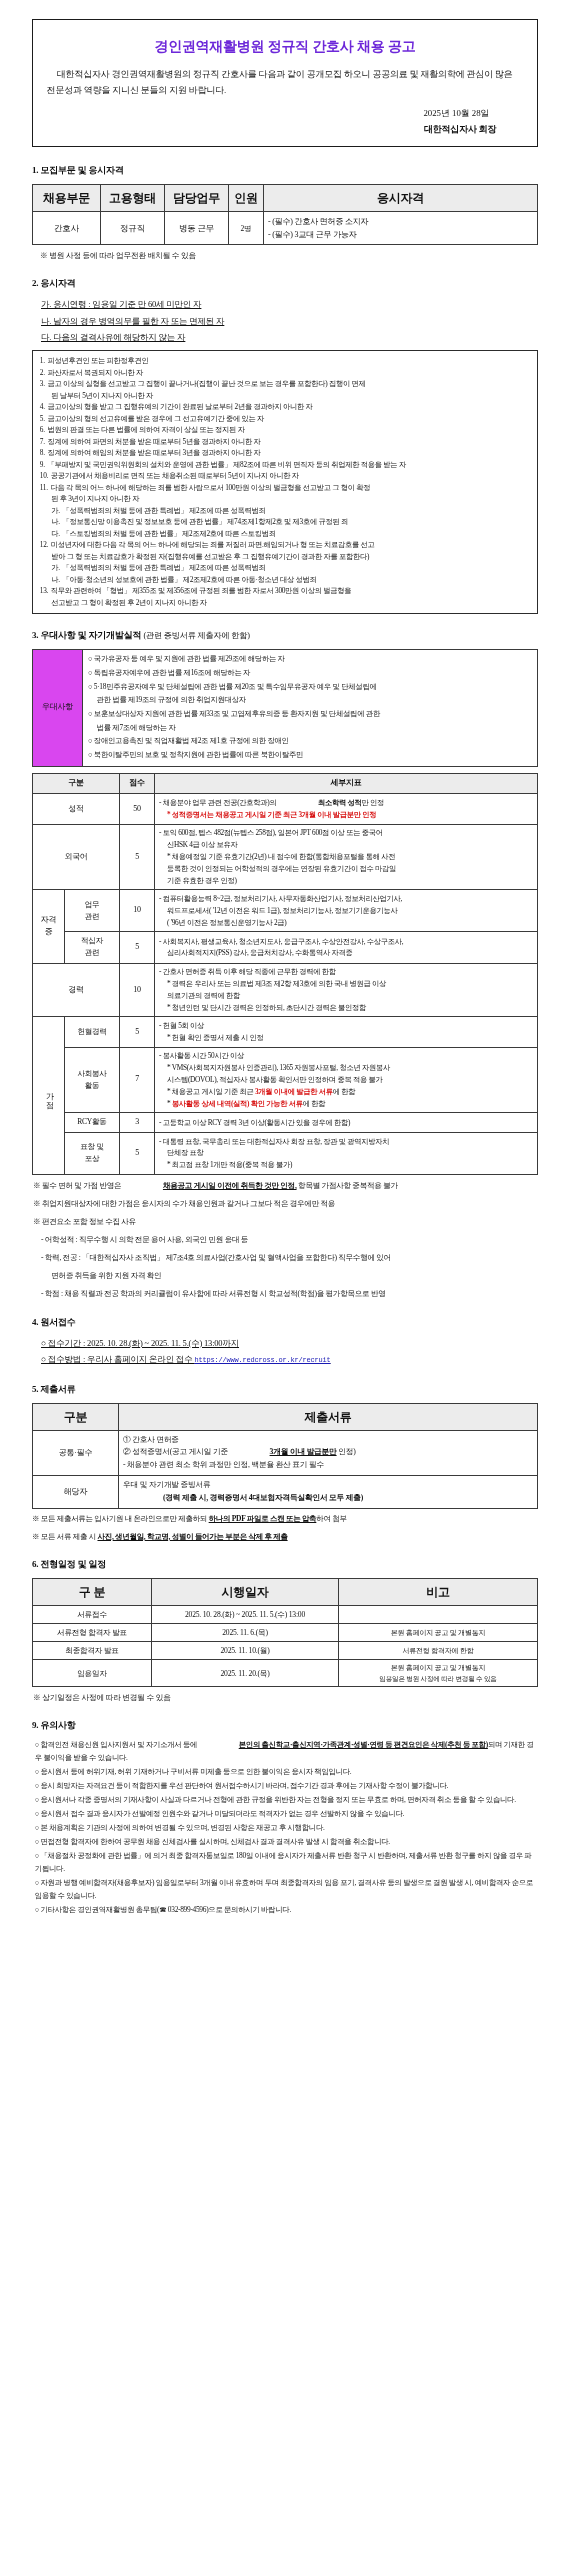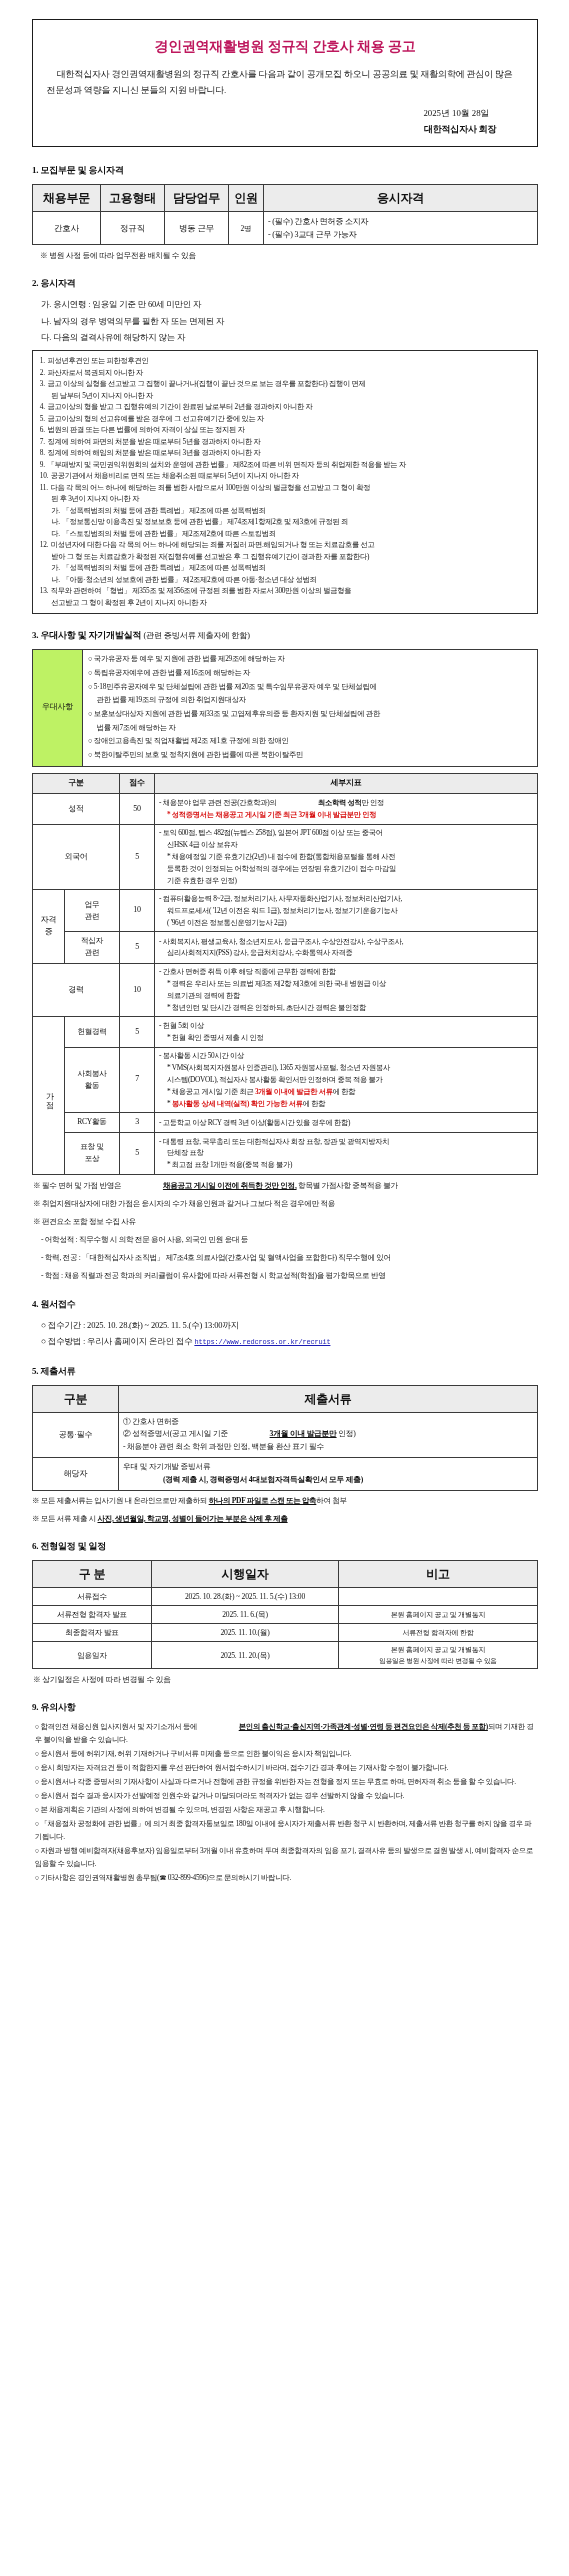--- a/index.html
+++ b/index.html
@@ -19,21 +19,21 @@
     border: 0.9px solid #1b1b1b;
     padding: 11.4px 13.6px 9px 13.6px;
     margin-bottom: 17px;
   }
   .doc-title {
     text-align: center;
     font-family: "Liberation Sans", "DejaVu Sans", sans-serif;
     font-weight: 700;
     font-size: 14px;
     letter-spacing: -0.3px;
-    color: #be185d;
+    color: #6d28d9;
     margin: 4.5px 0 9px 0;
   }
   .intro {
     font-size: 9px;
     line-height: 1.75;
     text-indent: 10.2px;
     letter-spacing: -0.2px;
     margin: 0 0 9px 0;
   }
   .sig-date {
@@ -77,42 +77,42 @@
     background: #ececec;
     font-weight: 700;
     text-align: center;
     font-size: 12px;
     padding: 4px 3.4px;
   }
   td.ctr { text-align: center; }
   td.lft { text-align: left; }
 
   .note-line { font-size: 7.7px; margin: 5.1px 0 0 8px; letter-spacing: -0.2px; }
-  .lst { margin: 4px 0 0 9px; font-size: 8.5px; letter-spacing: -0.2px; line-height: 1.85; }
+  .lst { margin: 4px 0 0 9px; font-size: 8.5px; letter-spacing: -0.2px; line-height: 1.85; text-decoration: underline; }
   .lst div { margin-bottom: 0.6px; }
 
   
   .plainbox {
     border: 0.6px solid #2c2c2c;
     padding: 4px 6.8px 4.5px 6.8px;
     margin-top: 4.5px;
     font-size: 7.3px;
     line-height: 1.58;
     letter-spacing: -0.3px;
   }
   .plainbox .row { display: flex; }
   .plainbox .num { flex: 0 0 auto; padding-right: 2.8px; }
   .plainbox .txt { flex: 1 1 auto; }
   .plainbox .sub { margin-left: 11.4px; }
 
   
   table.pref { border-collapse: collapse; width: 100%; font-size: 7.4px; }
   table.pref td { border: 0.6px solid #3a3a3a; padding: 3.4px 5.1px; letter-spacing: -0.3px; line-height: 1.62; }
   table.pref td.lbl {
-    width: 50px; background: #bef264; text-align: center;
+    width: 50px; background: #d946ef; text-align: center;
     font-size: 8px; font-weight: 400;
   }
   table.pref .it { margin-bottom: 1.7px; }
   table.pref .it .ind { display:block; margin-left: 8.5px; }
 
   
   table.score { border-collapse: collapse; width: 100%; font-size: 7.3px; }
   table.score th, table.score td {
     border: 0.6px solid #3a3a3a; padding: 2.8px 4px;
     vertical-align: middle; letter-spacing: -0.3px; line-height: 1.62;
@@ -434,20 +434,21 @@
   </table>
 
   <div id="after-notes">
       <div class="star-note"><span>※ 필수 면허 및 가점 반영은 </span><span class="bold uline">채용공고 게시일 이전에 취득한 것만 인정,</span><span> 항목별 가점사항 중복적용 불가</span></div>
       <div class="star-note"><span>※ 취업지원대상자에 대한 가점은 응시자의 수가 채용인원과 같거나 그보다 적은 경우에만 적용</span></div>
       <div class="star-note"><span>※ 편견요소 포함 정보 수집 사유</span></div>
     </div>
   <div id="bias-reasons">
       <div class="star-note ind2">- 어학성적 : 직무수행 시 의학 전문 용어 사용, 외국인 민원 응대 등</div>
       <div class="star-note ind2">- 학력, 전공 : 「대한적십자사 조직법」 제7조4호 의료사업(간호사업 및 혈액사업을 포함한다) 직무수행에 있어</div>
+      <div class="star-note" style="margin-left: 19.3px;">면허증 취득을 위한 지원 자격 확인</div>
       <div class="star-note ind2">- 학점 : 채용 직렬과 전공 학과의 커리큘럼이 유사함에 따라 서류전형 시 학교성적(학점)을 평가항목으로 반영</div>
     </div>
 
   <h2 class="sec">4. 원서접수</h2>
   <div class="lst">
     <div>
       <span>○ 접수기간 : </span><span>2025. 10. 28.(화) ~ 2025. 11. 5.(수) 13:00까지</span>
     </div>
     <div>
       <span>○ 접수방법 : </span><span>우리사 홈페이지 온라인 접수 </span><span class="url">https://www.redcross.or.kr/recruit</span>
@@ -540,20 +541,24 @@
       <div class="item">
         <span class="mk"></span>
         <span class="bd"><span>○ 응시원서 접수 결과 응시자가 선발예정 인원수와 같거나 미달되더라도 적격자가 없는 경우 선발하지 않을 수 있습니다.</span></span>
       </div>
       <div class="item">
         <span class="mk"></span>
         <span class="bd"><span>○ 본 채용계획은 기관의 사정에 의하여 변경될 수 있으며, 변경된 사항은 재공고 후 시행합니다.</span></span>
       </div>
       <div class="item">
         <span class="mk"></span>
+        <span class="bd"><span>○ 면접전형 합격자에 한하여 공무원 채용 신체검사를 실시하며, 신체검사 결과 결격사유 발생 시 합격을 취소합니다.</span></span>
+      </div>
+      <div class="item">
+        <span class="mk"></span>
         <span class="bd"><span>○ 「채용절차 공정화에 관한 법률」에 의거 최종 합격자통보일로 180일 이내에 응시자가 제출서류 반환 청구 시 반환하며, 제출서류 반환 청구를 하지 않을 경우 파기됩니다.</span></span>
       </div>
       <div class="item">
         <span class="mk"></span>
         <span class="bd"><span>○ 자원과 병행 예비합격자(채용후보자) 임용일로부터 3개월 이내 유효하며 두며 최종합격자의 임용 포기, 결격사유 등의 발생으로 결원 발생 시, 예비합격자 순으로 임용할 수 있습니다.</span></span>
       </div>
       <div class="item">
         <span class="mk"></span>
         <span class="bd"><span>○ 기타사항은 경인권역재활병원 총무팀(☎ 032-899-4596)으로 문의하시기 바랍니다.</span></span>
       </div>

